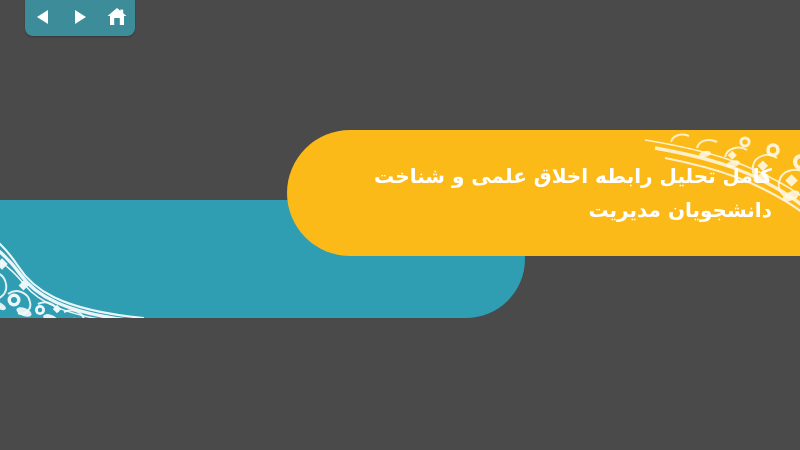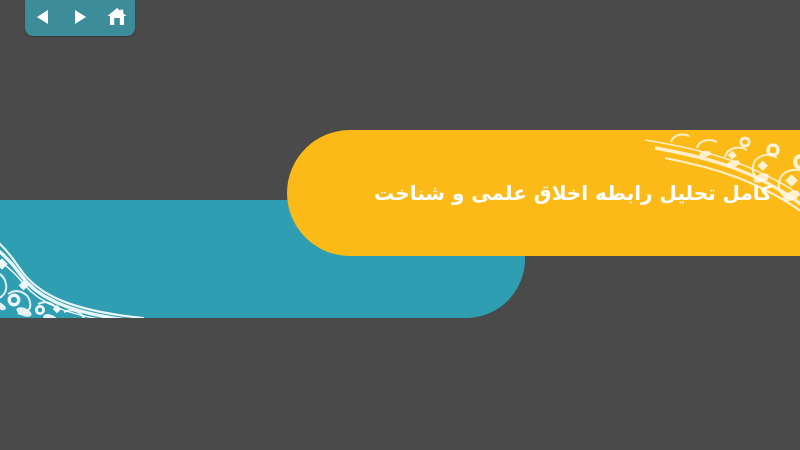--- a/index.html
+++ b/index.html
@@ -227,15 +227,16 @@
         <ellipse cx="120" cy="54" rx="8" ry="4" transform="rotate(-20 120 54)"></ellipse>
         <ellipse cx="92" cy="40" rx="7" ry="3.4" transform="rotate(-16 92 40)"></ellipse>
         <ellipse cx="64" cy="30" rx="6" ry="3" transform="rotate(-12 64 30)"></ellipse>
         <ellipse cx="178" cy="92" rx="8" ry="4" transform="rotate(-30 178 92)"></ellipse>
       </g>
     </svg>
   </div>
 
   <div class="title-wrap">
     <div class="title-line">کامل تحلیل رابطه اخلاق علمی و شناخت</div>
+    <div class="title-line">دانشجویان مدیریت</div>
   </div>
 
 </div>
 
 </body></html>

